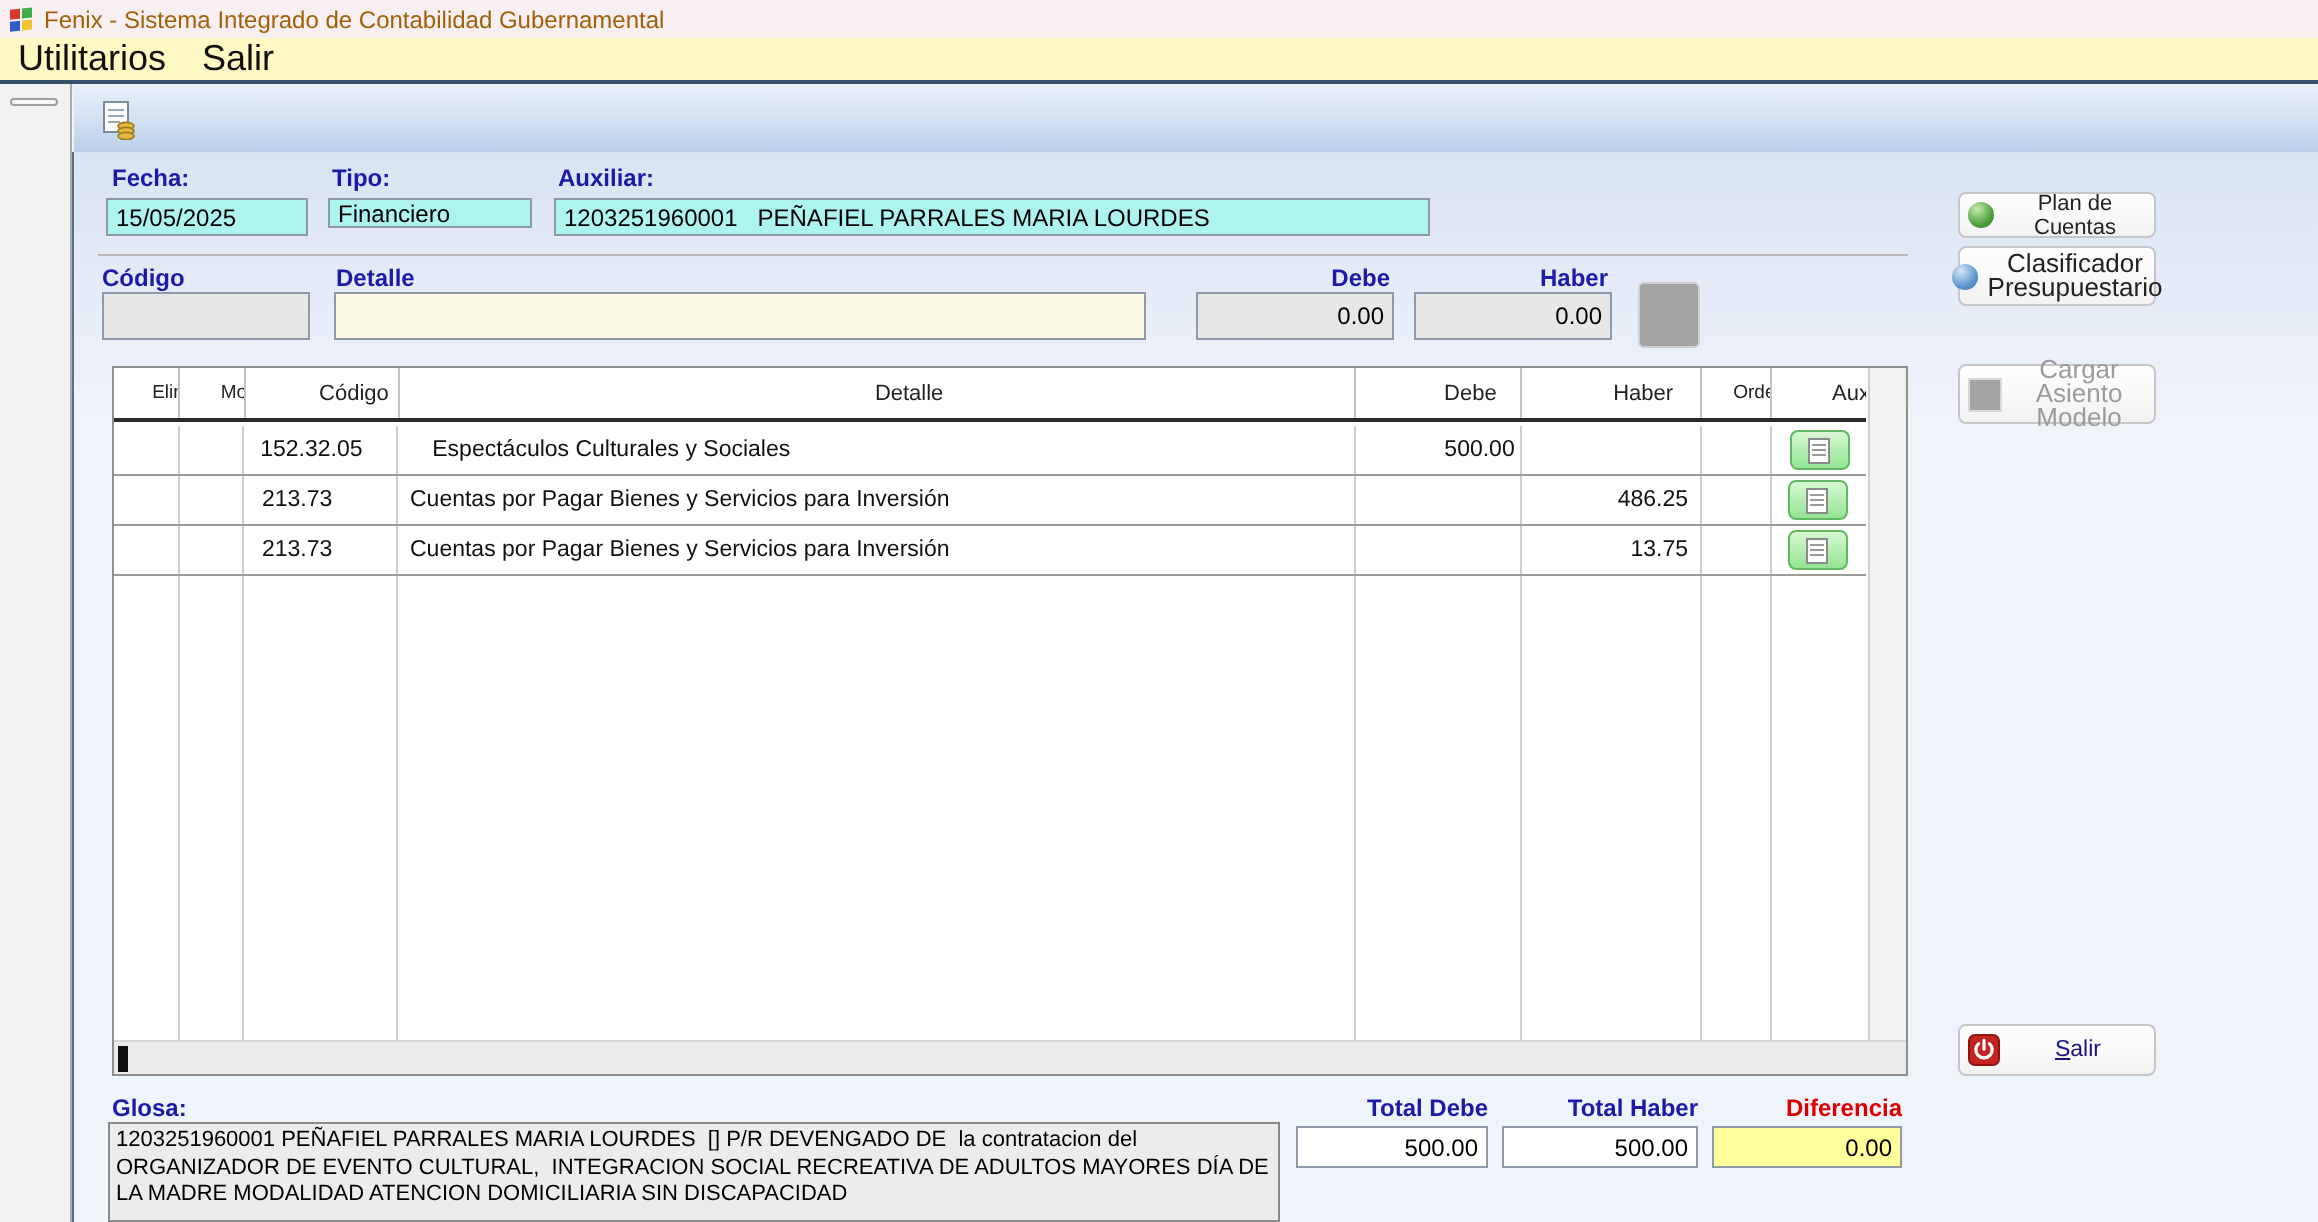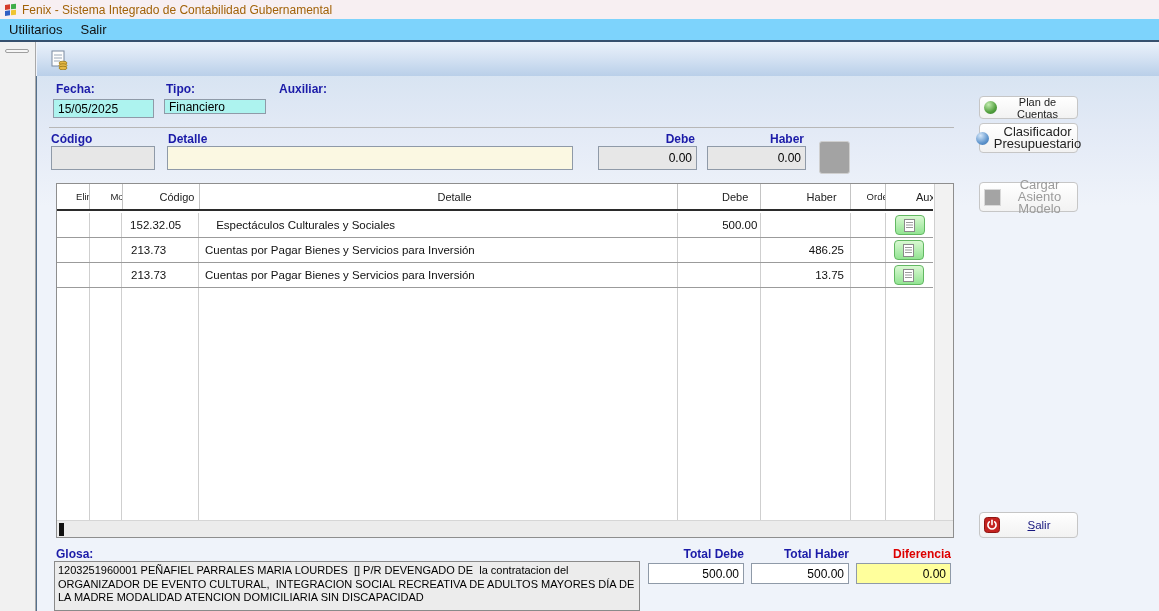--- a/index.html
+++ b/index.html
@@ -3,21 +3,21 @@
 <meta charset="utf-8">
 <style>
   * { margin:0; padding:0; box-sizing:border-box; }
   html,body { background:#d8d8d8; }
   body { font-family:"Liberation Sans", sans-serif; }
   .window { position:relative; width:1159px; height:611px; background:#f0f3fa; overflow:hidden; }
 
   
   .titlebar { position:absolute; left:0; top:0; width:1159px; height:19px; background:#f7eff2; display:flex; align-items:center; padding-left:4px; }
   .titlebar .title { font-size:12px; color:#a16207; margin-left:5px; }
-  .menubar { position:absolute; left:0; top:19px; width:1159px; height:21px; background:#7dd3fc; display:flex; align-items:center; font-size:13px; color:#111; }
+  .menubar { position:absolute; left:0; top:19px; width:1159px; height:21px; background:#fef9c3; display:flex; align-items:center; font-size:18px; color:#111; }
   .menu-item { padding:2px 9px; cursor:default; }
   .topsep { position:absolute; left:0; top:40px; width:1159px; height:2px; background:#36506e; }
 
   
   .left-strip { position:absolute; left:0; top:42px; width:36px; height:569px; background:#f1f1f1; border-right:1px solid #a9a9a9; }
   .grip { position:absolute; left:5px; top:7px; width:24px; height:4px; background:#f6f6f6; border:1px solid #9f9f9f; border-radius:2px; }
 
   
   .toolbar { position:absolute; left:37px; top:42px; width:1122px; height:34px;
              background:linear-gradient(#eaf1fb 0%, #d6e3f3 45%, #b9cfe9 100%); }
@@ -111,20 +111,21 @@
 
   <div class="panel">
 
     <span class="abs lbl" style="left:19px;top:6px;">Fecha:</span>
     <input class="abs field cyan" style="left: 16px; top: 23px; width: 101px; height: 19px;" value="15/05/2025">
 
     <span class="abs lbl" style="left:129px;top:6px;">Tipo:</span>
     <input class="abs field cyan" style="left: 127px; top: 23px; width: 102px; height: 15px;" value="Financiero">
 
     <span class="abs lbl" style="left:242px;top:6px;">Auxiliar:</span>
+    <input class="abs field cyan" style="left: 240px; top: 23px; width: 438px; height: 19px;" value="1203251960001   PEÑAFIEL PARRALES MARIA LOURDES">
 
     <div class="abs hr" style="left:12px;top:51px;width:905px;"></div>
 
     <span class="abs lbl" style="left:14px;top:56px;">Código</span>
     <input class="abs field grayf" style="left: 14px; top: 70px; width: 104px; height: 24px;" value="">
 
     <span class="abs lbl" style="left:131px;top:56px;">Detalle</span>
     <input class="abs field yellowf" style="left: 130px; top: 70px; width: 406px; height: 24px;" value="">
 
     <span class="abs lbl" style="left:561px;top:56px;width:97px;text-align:right;">Debe</span>

